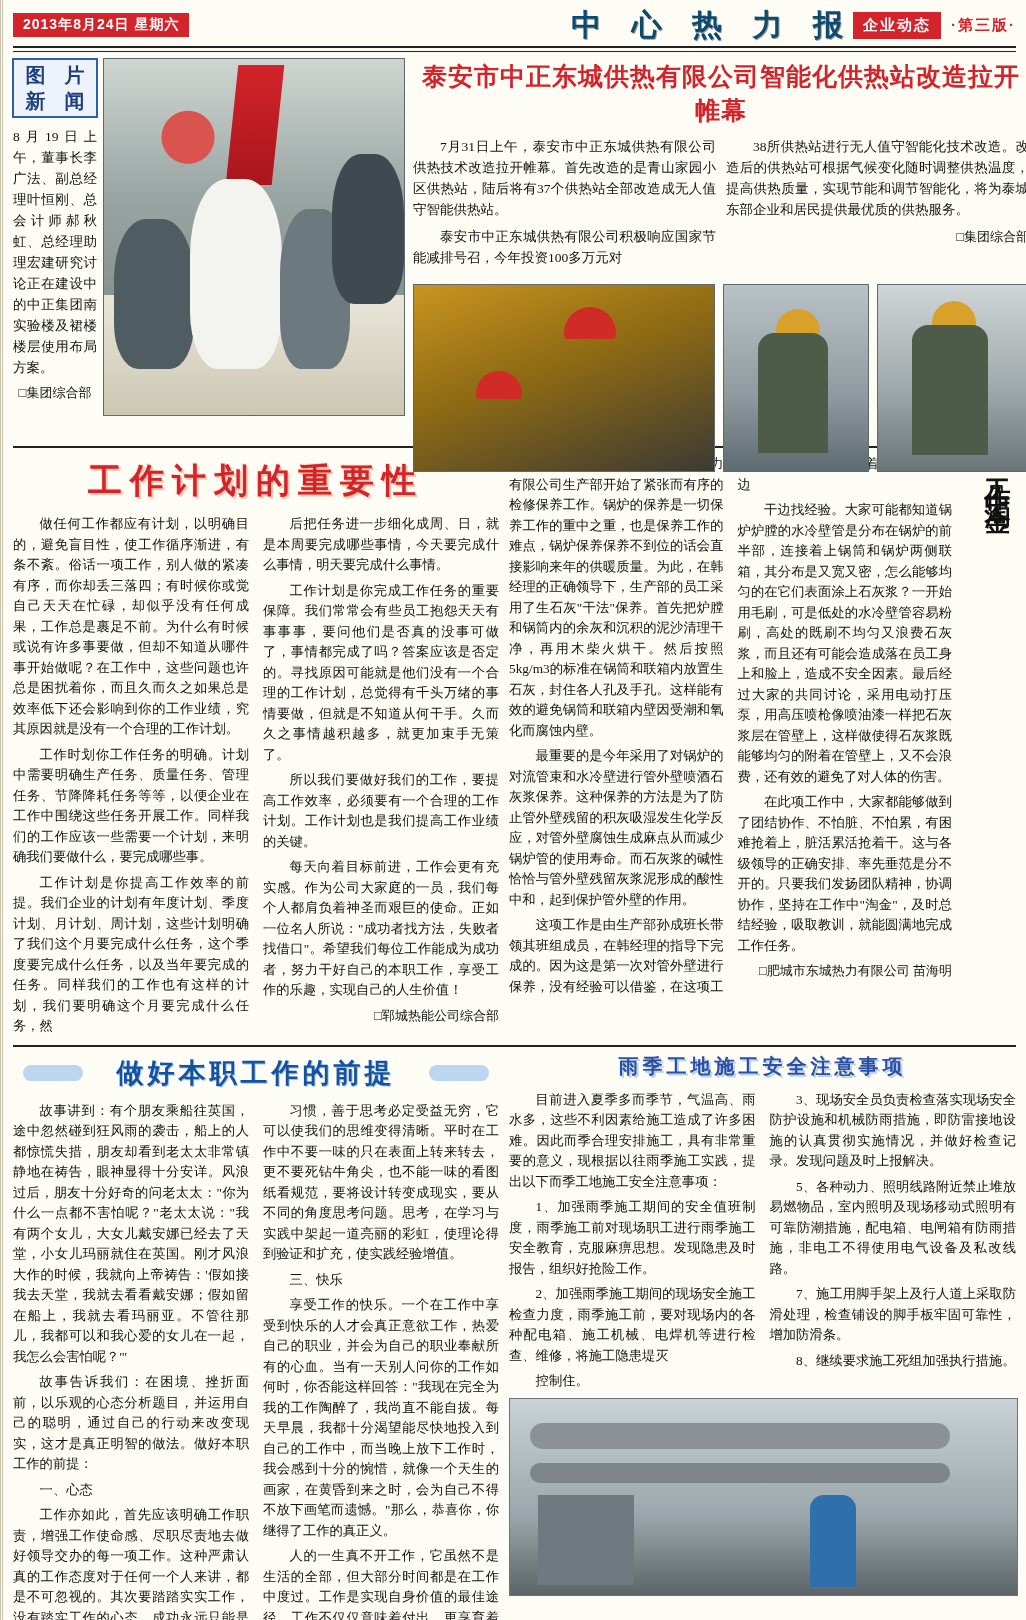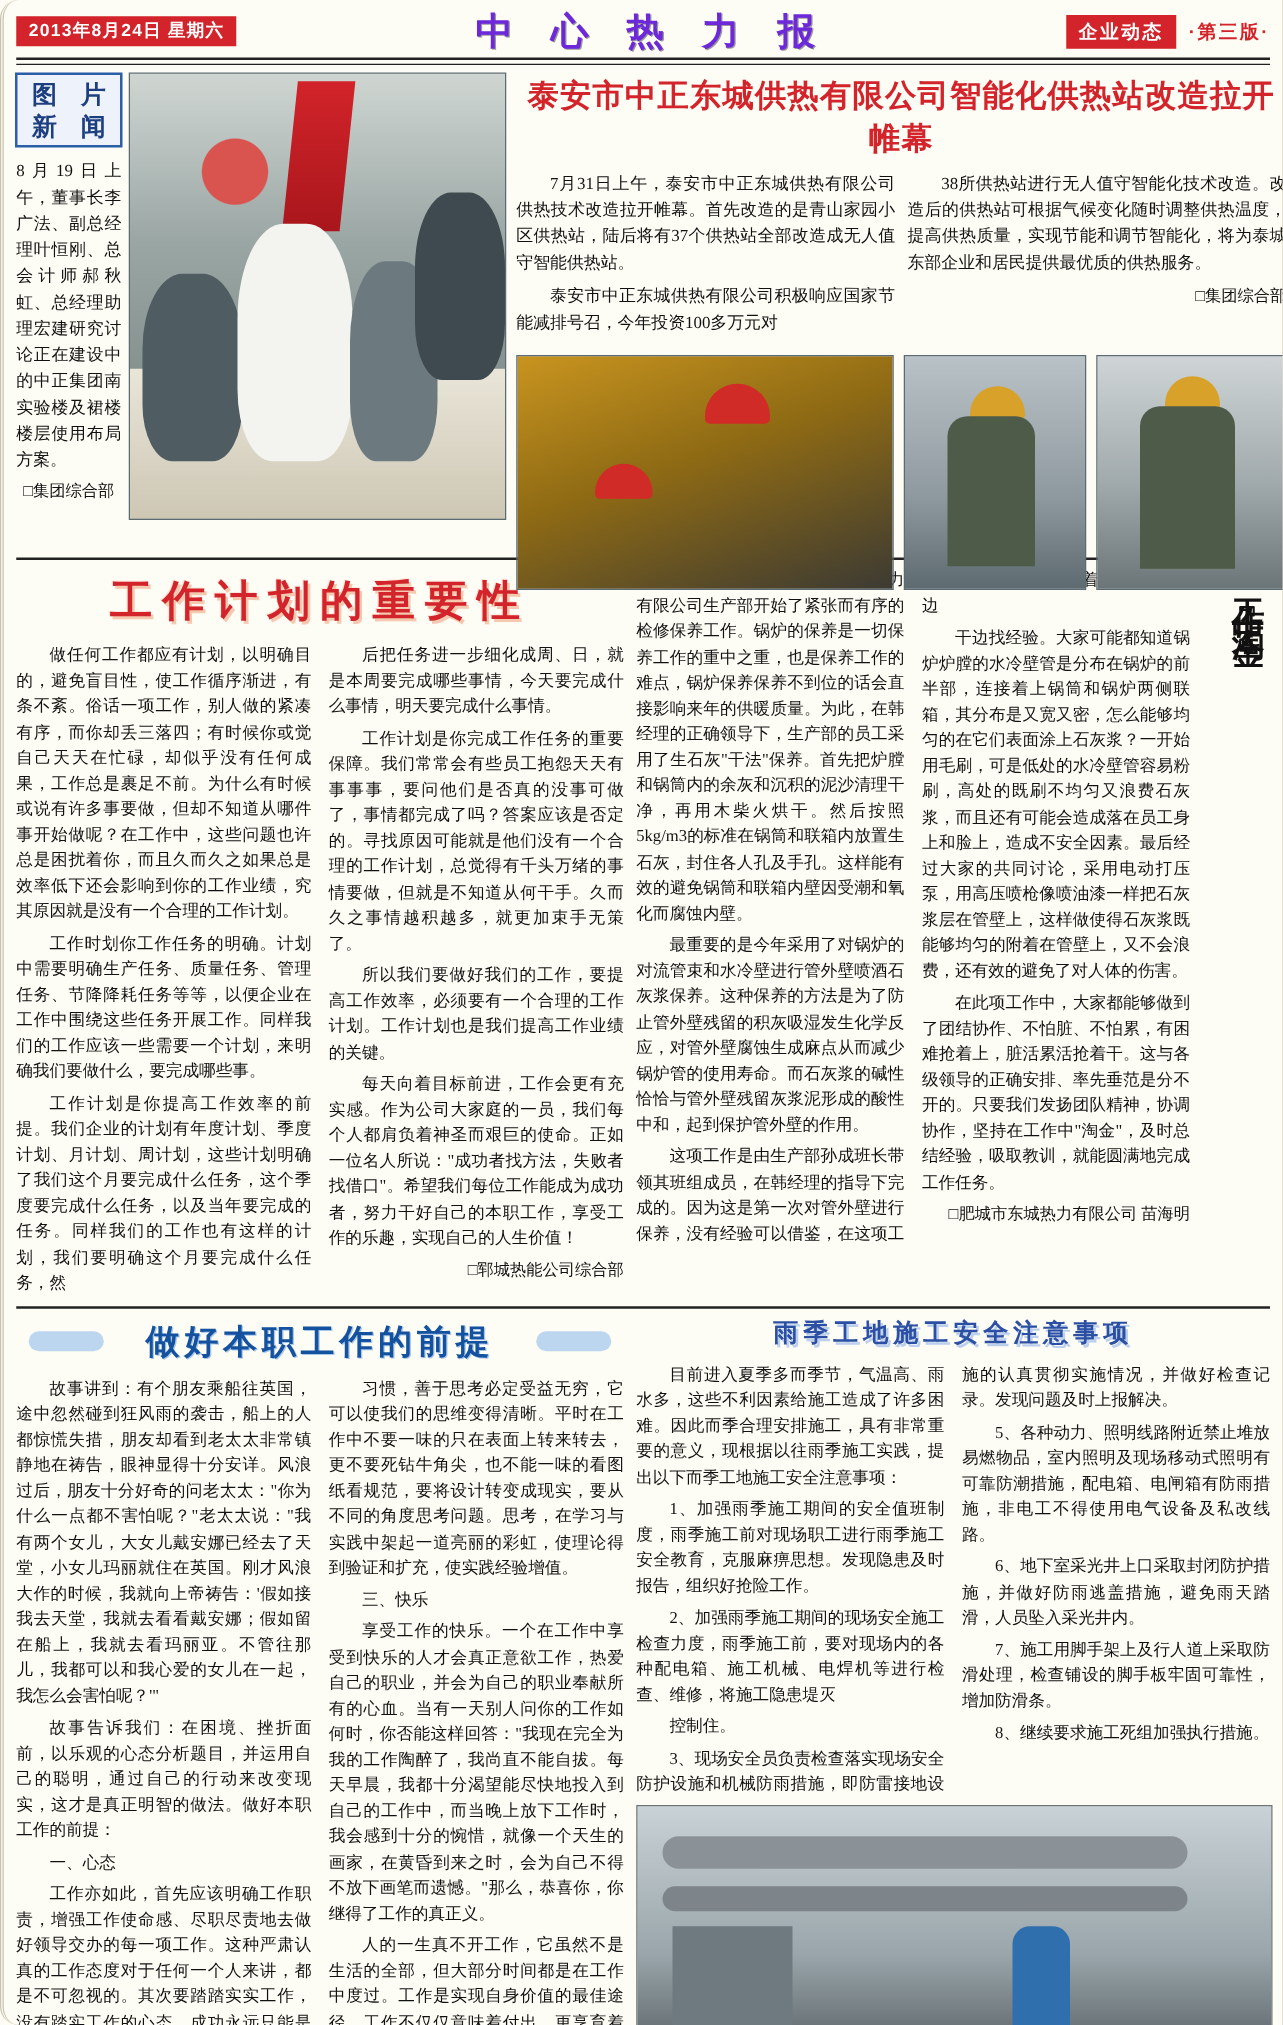--- a/index.html
+++ b/index.html
@@ -8,35 +8,34 @@
     background:#fdfcf5;
     font-family:"Liberation Serif","DejaVu Serif",serif;
     color:#111;
     overflow:hidden;
   }
   .page{
     position:relative;width:1026px;height:1620px;
     box-sizing:border-box;
     padding:6px 10px 6px 10px;
     border-left:3px double #c9c3ae;
-    border-radius:15px;
   }
   
   .masthead{
     display:flex;align-items:center;justify-content:space-between;
     height:34px;margin:2px 0 4px 0;
   }
   .date-badge{
     background:#d2242a;color:#fff;font-size:14px;font-weight:bold;
     padding:3px 10px;letter-spacing:1px;
     font-family:"Liberation Sans","DejaVu Sans",sans-serif;
   }
   .paper-title{
-    flex:1;text-align:center;font-size:30px;font-weight:bold;
-    letter-spacing:10px;color:#6d28d9;
+    flex:1;text-align:right;font-size:30px;font-weight:bold;
+    letter-spacing:10px;color:#0c4a6e;
     font-family:"DejaVu Serif",serif;
     text-shadow:1px 1px 0 #999;
   }
   .head-right{display:flex;align-items:center;gap:10px;}
   .sect-badge{
     background:#d2242a;color:#fff;font-size:15px;font-weight:bold;
     padding:4px 10px;letter-spacing:2px;
     font-family:"Liberation Sans","DejaVu Sans",sans-serif;
   }
   .page-no{
@@ -293,21 +292,20 @@
 
     <div class="b-right">
       <div class="art-title-3">雨季工地施工安全注意事项</div>
       <div class="cols2">
         <p>目前进入夏季多而季节，气温高、雨水多，这些不利因素给施工造成了许多困难。因此而季合理安排施工，具有非常重要的意义，现根据以往雨季施工实践，提出以下而季工地施工安全注意事项：</p>
         <p>1、加强雨季施工期间的安全值班制度，雨季施工前对现场职工进行雨季施工安全教育，克服麻痹思想。发现隐患及时报告，组织好抢险工作。</p>
         <p>2、加强雨季施工期间的现场安全施工检查力度，雨季施工前，要对现场内的各种配电箱、施工机械、电焊机等进行检查、维修，将施工隐患堤灭</p>
         <p>控制住。</p>
         <p>3、现场安全员负责检查落实现场安全防护设施和机械防雨措施，即防雷接地设施的认真贯彻实施情况，并做好检查记录。发现问题及时上报解决。</p>
         <p>5、各种动力、照明线路附近禁止堆放易燃物品，室内照明及现场移动式照明有可靠防潮措施，配电箱、电闸箱有防雨措施，非电工不得使用电气设备及私改线路。</p>
-        <p>6、地下室采光井上口采取封闭防护措施，并做好防雨逃盖措施，避免雨天踏滑，人员坠入采光井内。</p>
         <p>7、施工用脚手架上及行人道上采取防滑处理，检查铺设的脚手板牢固可靠性，增加防滑条。</p>
         <p>8、继续要求施工死组加强执行措施。</p>
         <p></p>
       </div>
       <div class="ph-bottom">
         <div class="pipe"></div>
         <div class="pipe2"></div>
         <div class="tank"></div>
         <div class="worker"></div>
 

